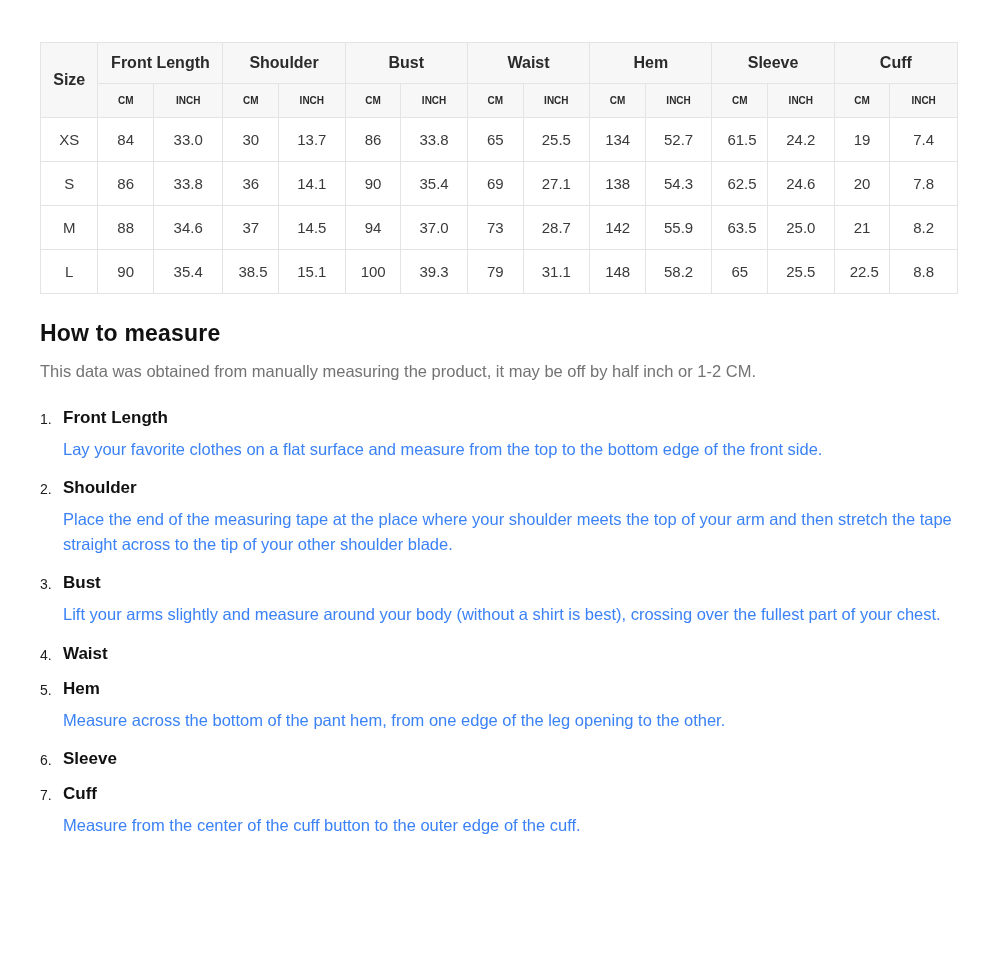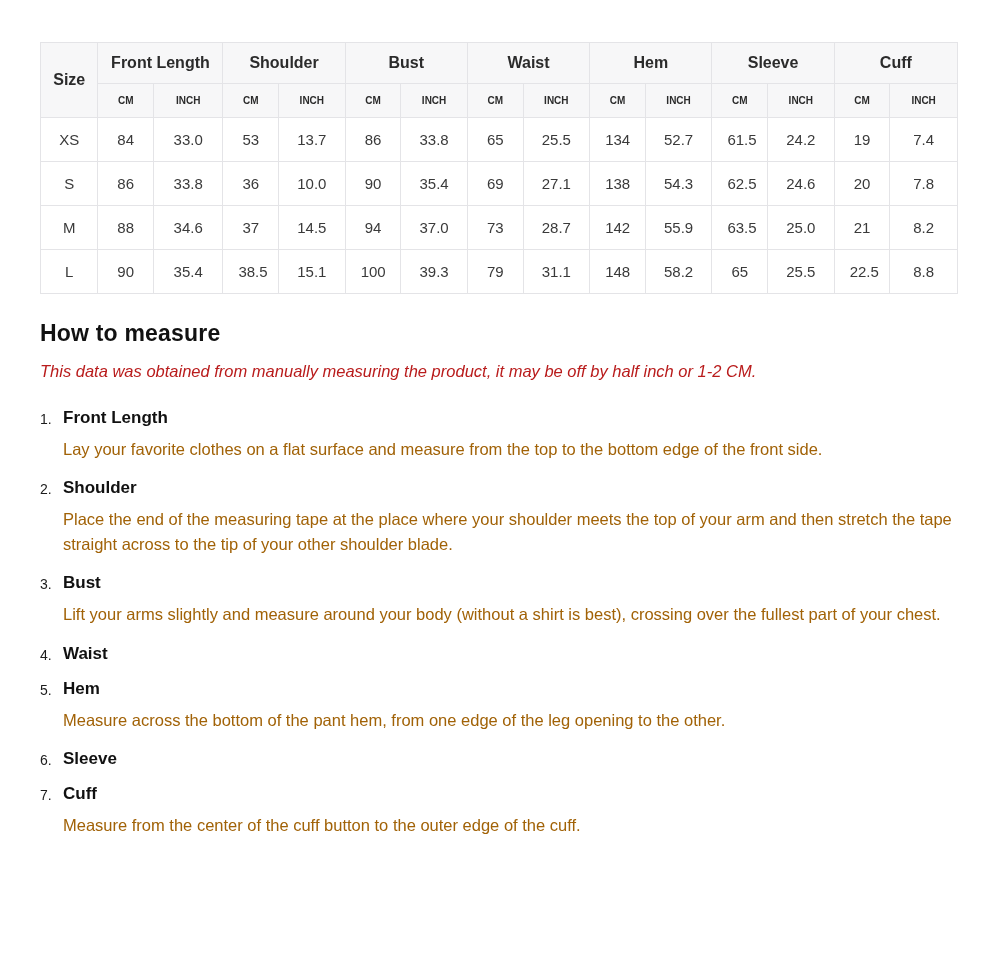--- a/index.html
+++ b/index.html
@@ -48,43 +48,42 @@
   .htm-title {
     font-size: 23px;
     font-weight: bold;
     color: #111111;
     margin: 26px 0 15px 0;
     letter-spacing: 0.2px;
   }
   .htm-intro {
     font-size: 16.5px;
     margin: 0 0 21px 0;
-    color: #b91c1c;
-    font-style: italic;
+    color: #737373;
   }
   .measure-list { margin: 0; padding: 0; }
   .measure-item { display: flex; }
   .measure-num {
     flex: none;
     width: 23px;
     font-size: 14px;
     color: #1c1c1c;
     padding-top: 9px;
   }
   .measure-body { flex: 1; min-width: 0; }
   .measure-label {
     font-size: 17px;
     font-weight: bold;
     color: #111111;
     margin: 6px 0 9px 0;
   }
   .measure-desc {
     font-size: 16.5px;
     line-height: 1.48;
-    color: #a16207;
+    color: #3b82f6;
     margin: 0 0 11px 0;
     max-width: 905px;
   }
 </style>
 </head>
 <body>
 
 <div class="page">
 
   <table class="size-chart">
@@ -131,39 +130,39 @@
         <th>INCH</th>
         <th>CM</th>
         <th>INCH</th>
       </tr>
     </thead>
     <tbody>
       <tr>
         <td>XS</td>
         <td>84</td>
         <td>33.0</td>
-        <td>53</td>
+        <td>30</td>
         <td>13.7</td>
         <td>86</td>
         <td>33.8</td>
         <td>65</td>
         <td>25.5</td>
         <td>134</td>
         <td>52.7</td>
         <td>61.5</td>
         <td>24.2</td>
         <td>19</td>
         <td>7.4</td>
       </tr>
       <tr>
         <td>S</td>
         <td>86</td>
         <td>33.8</td>
         <td>36</td>
-        <td>10.0</td>
+        <td>14.1</td>
         <td>90</td>
         <td>35.4</td>
         <td>69</td>
         <td>27.1</td>
         <td>138</td>
         <td>54.3</td>
         <td>62.5</td>
         <td>24.6</td>
         <td>20</td>
         <td>7.8</td>

